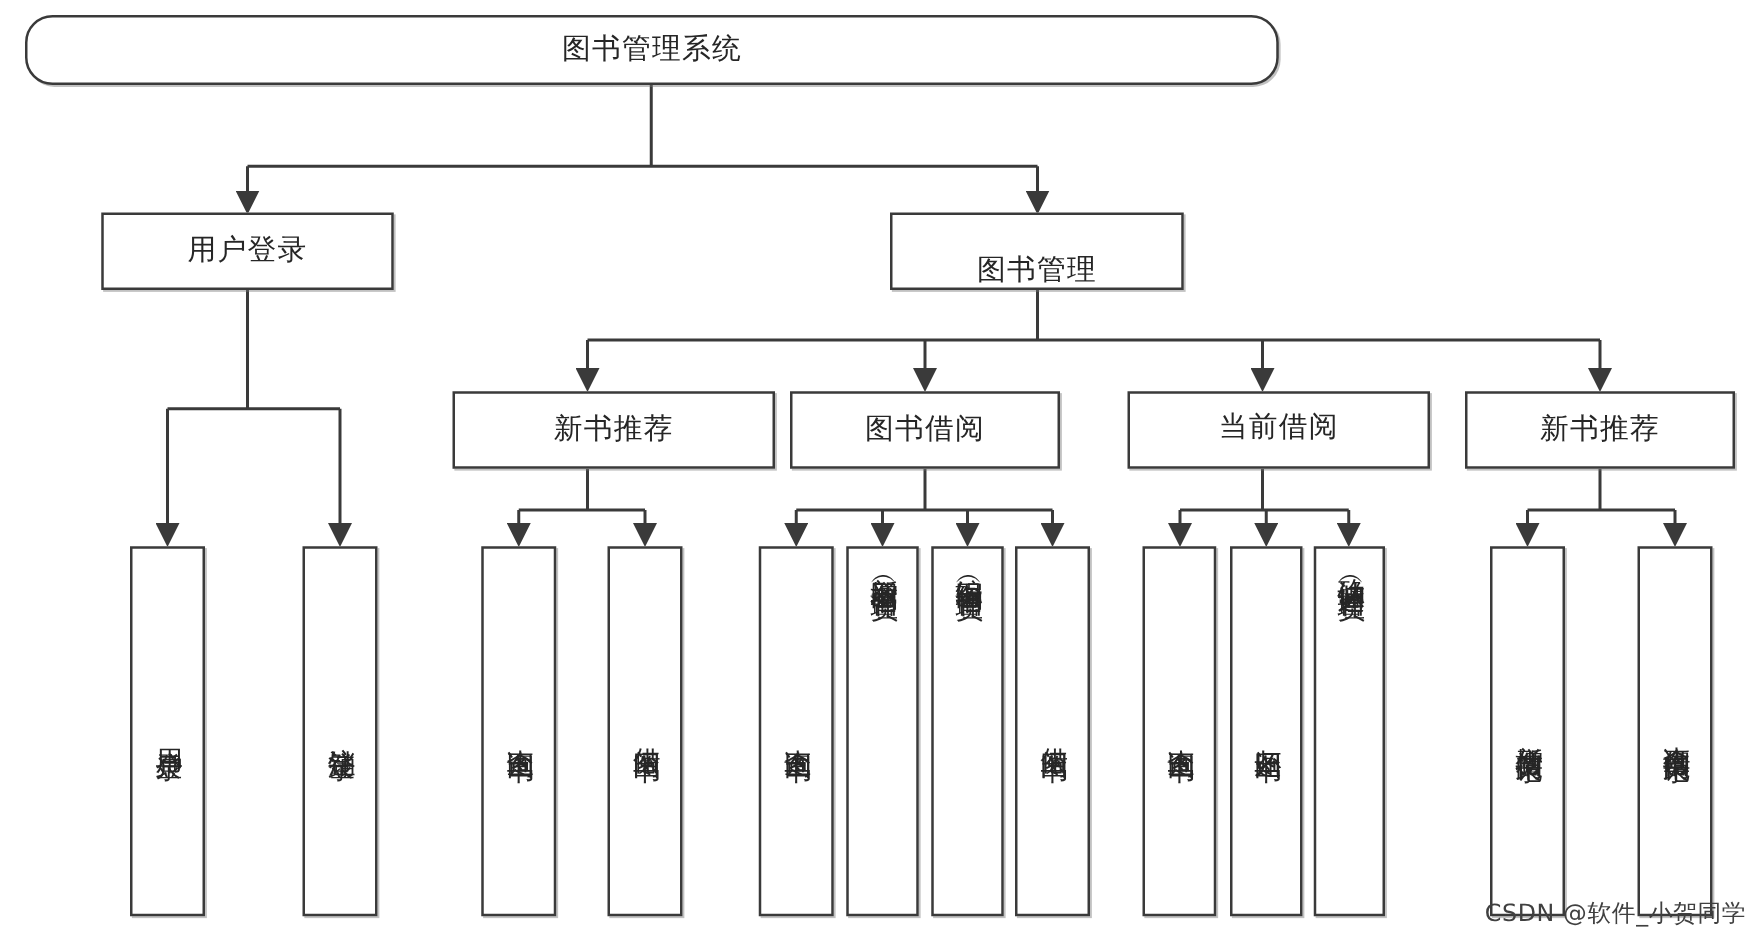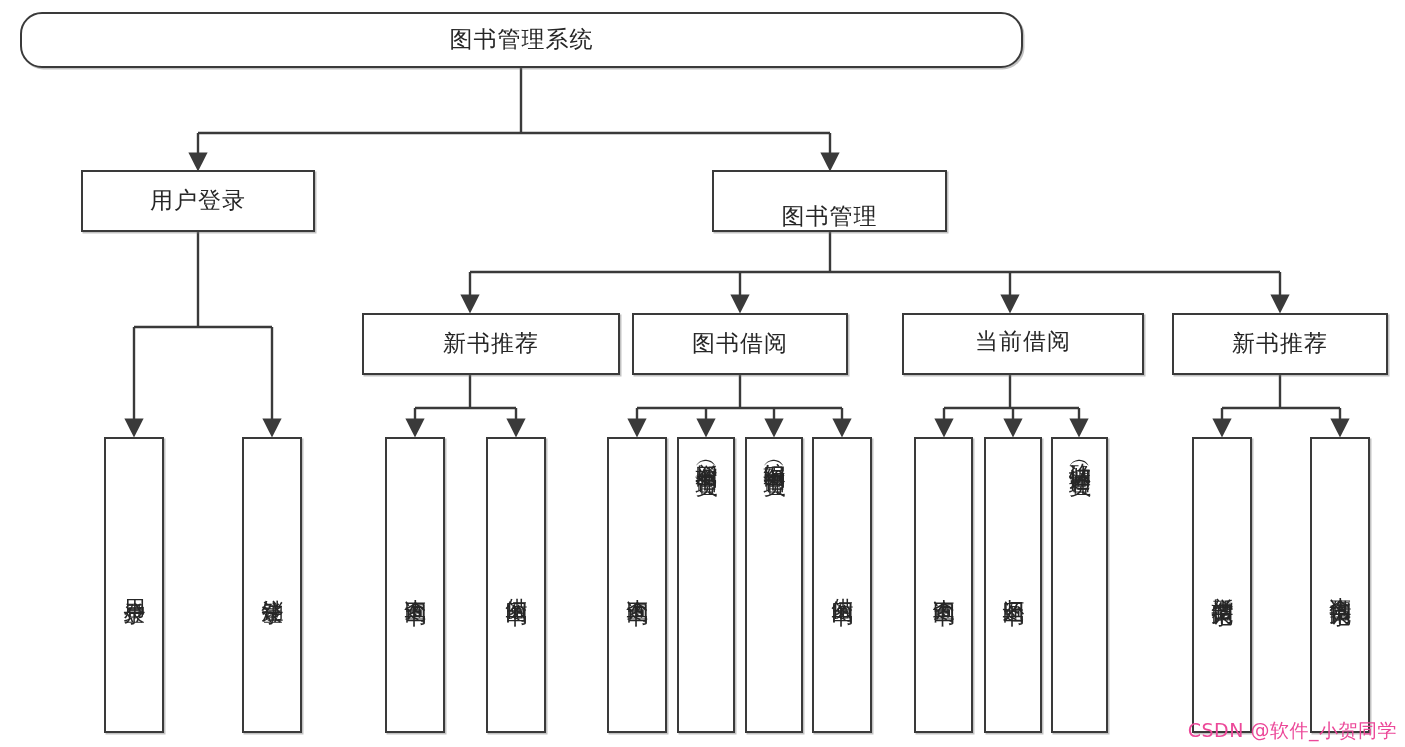--- a/index.html
+++ b/index.html
@@ -63,21 +63,21 @@
   
   .node.vert.center {
     align-items: center;
     padding-top: 0;
   }
   .watermark {
     position: absolute;
     right: 8px;
     bottom: 3px;
     font-size: 19px;
-    color: #ec4899;
+    color: #404040;
     letter-spacing: 0.5px;
     white-space: nowrap;
     user-select: none;
   }
 </style>
 </head>
 <body>
 
 <div id="canvas">
 

